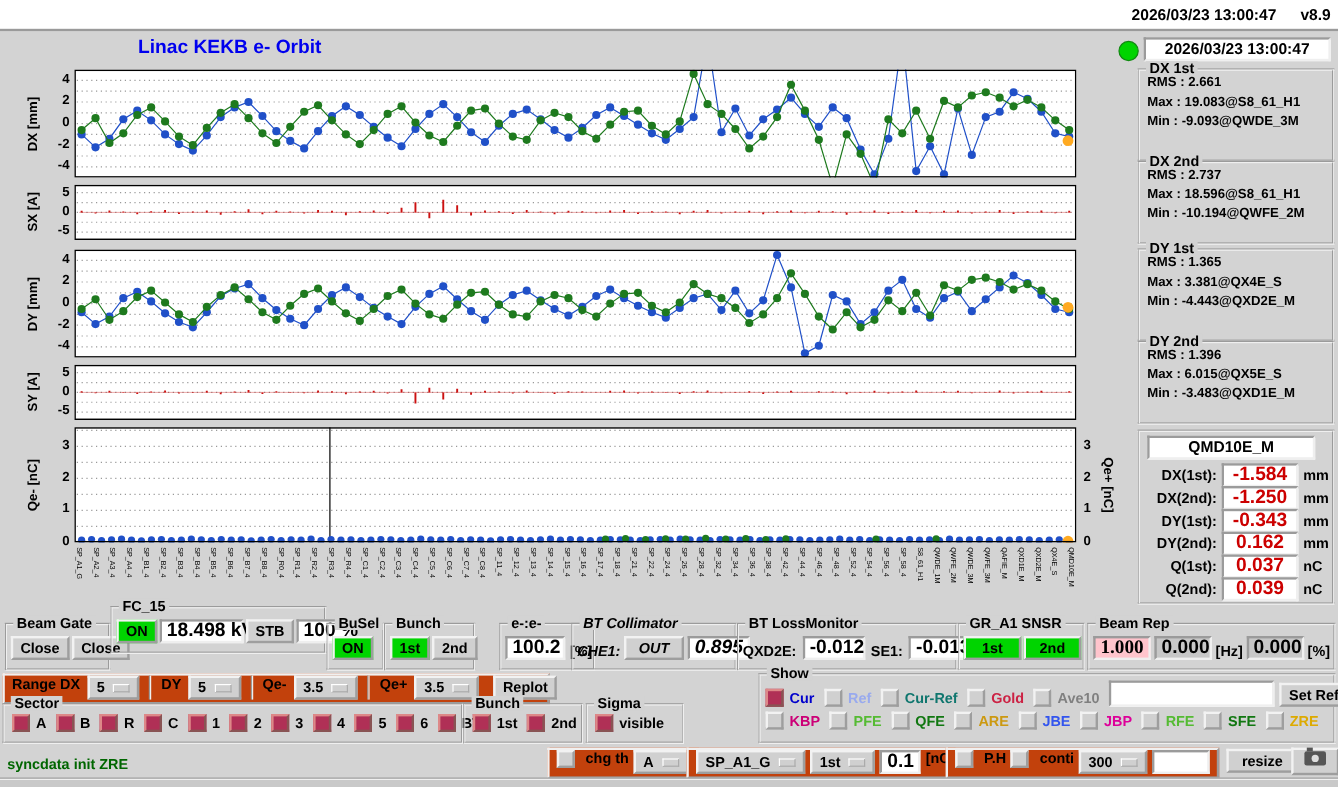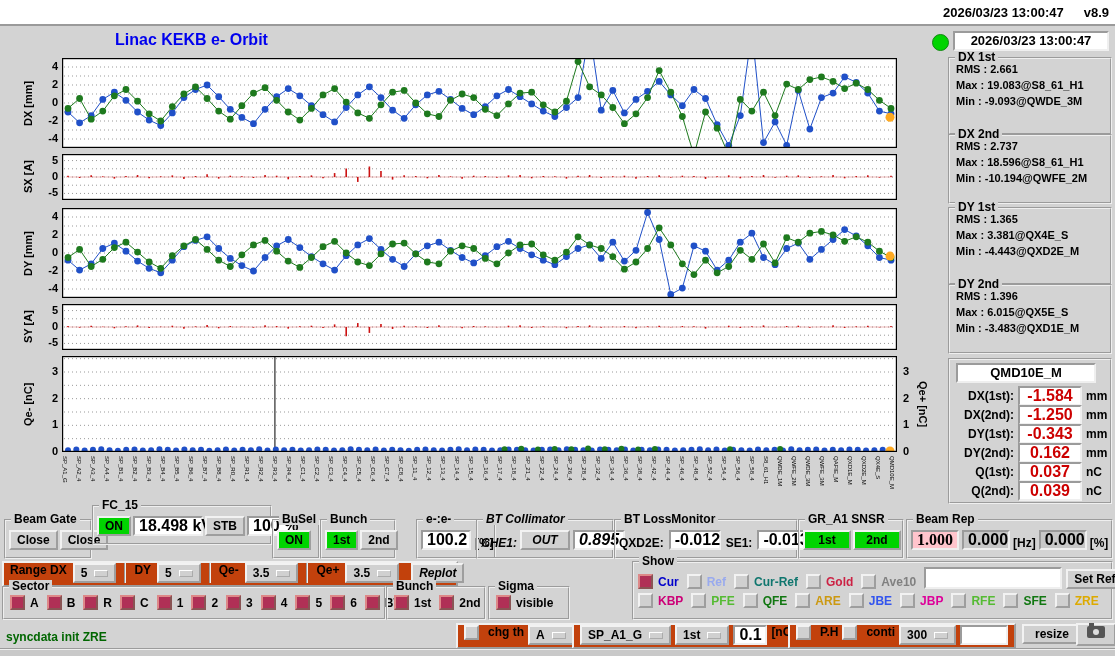--- a/index.html
+++ b/index.html
@@ -951,21 +951,21 @@
     <span class="opt">
         <span>3.5</span>
         <span class="optbar"></span>
       </span>
     <span class="vsep"></span>
     <span class="lab">Qe+</span>
     <span class="opt">
         <span>3.5</span>
         <span class="optbar"></span>
       </span>
-    <span class="btn" style="margin-left:6px;width:56px;font-style:italic;">Replot</span>
+    <span class="btn" style="margin-left:6px;width:56px;">Replot</span>
   </div>
 
   <div class="group" style="left:2px;top:586px;width:380px;height:30px;">
     <span class="gtitle">Sector</span>
     <div class="row" style="left:6px;top:7px;gap:0;">
         <span class="cbrow">
           <span class="cbwrap">
             <span class="cb on"></span>
             <span class="cblab">A</span>
           </span>

